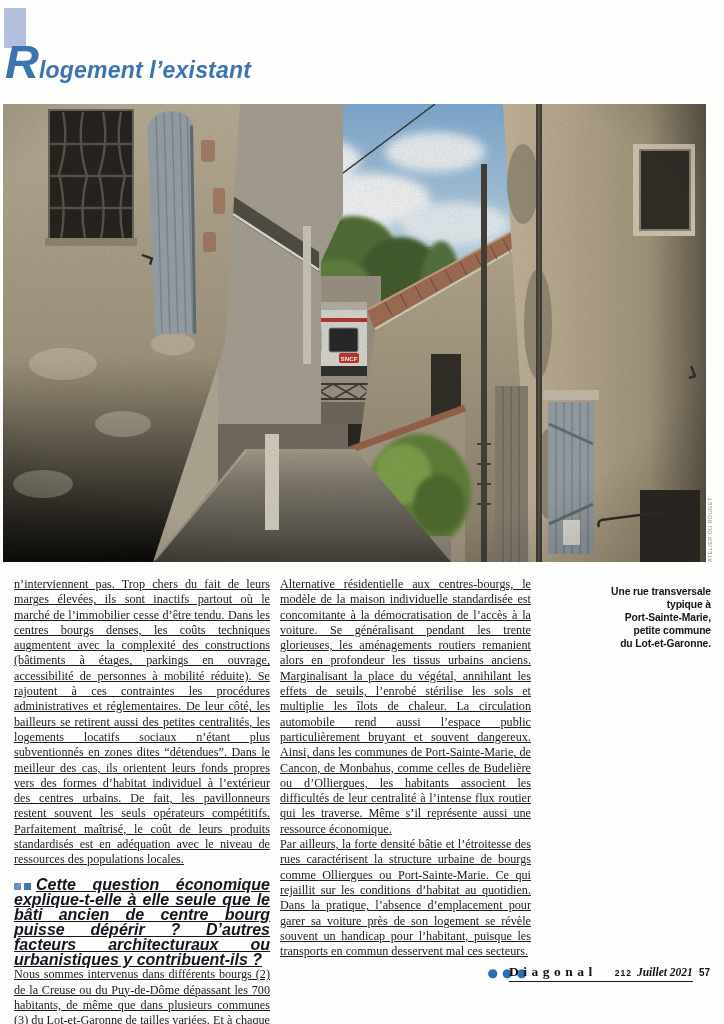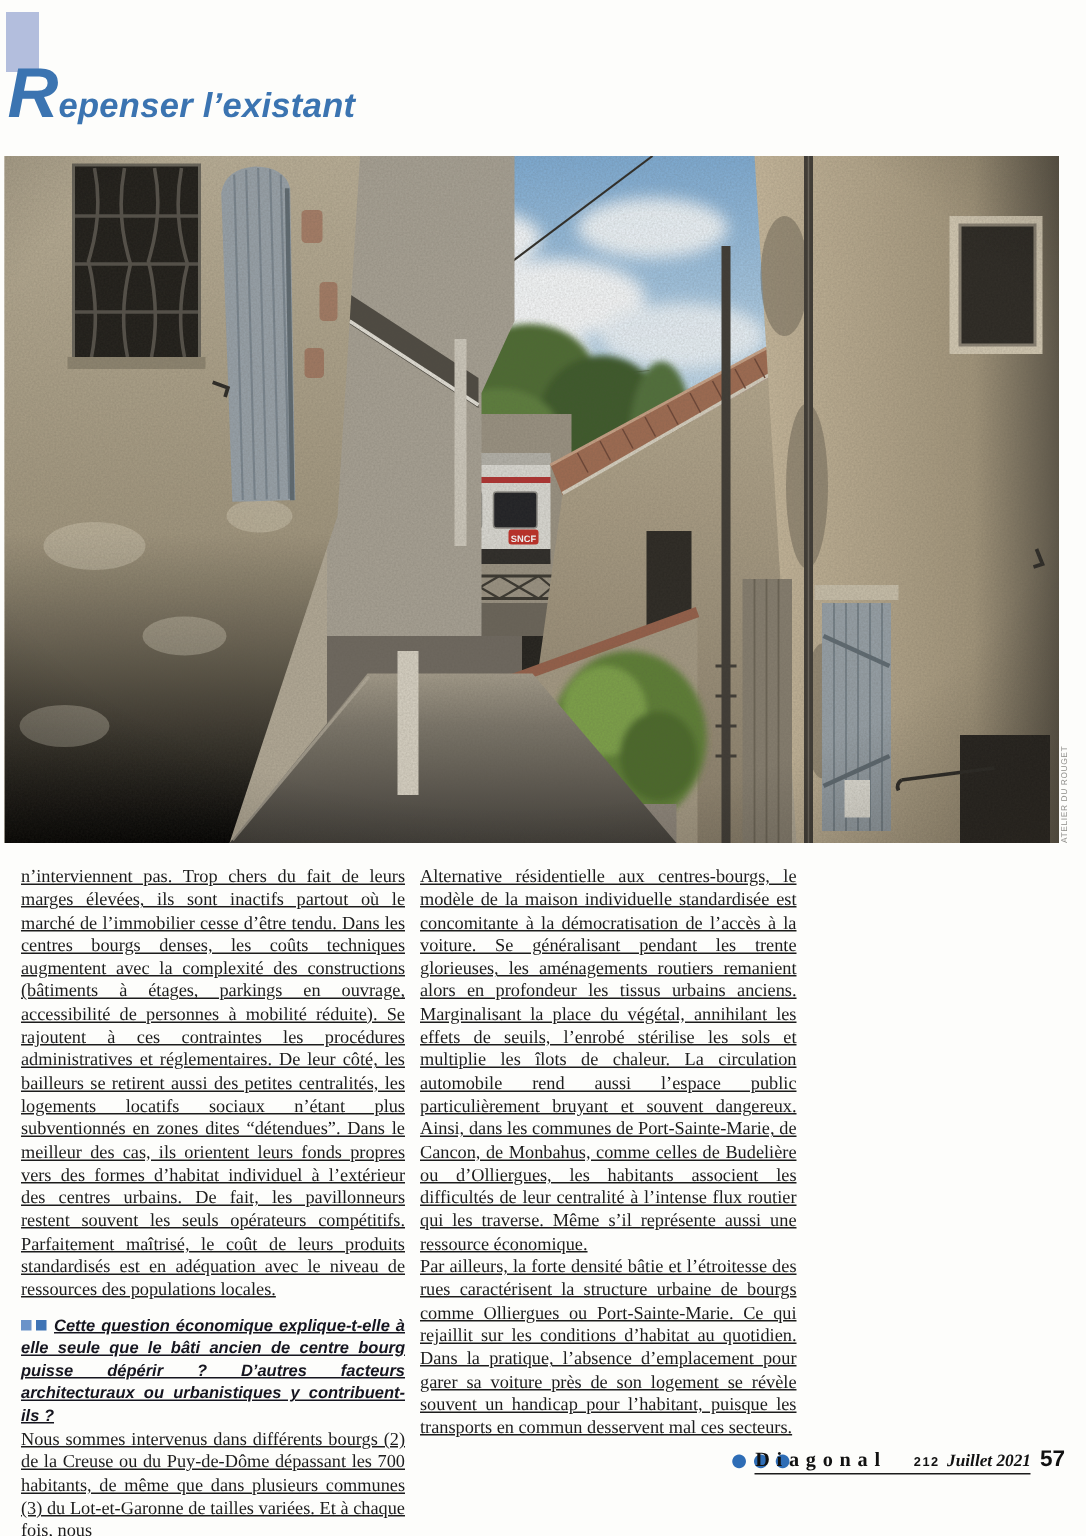--- a/index.html
+++ b/index.html
@@ -34,47 +34,47 @@
   }
 
   
   .columns{position:absolute;left:14px;top:577px;width:517px;display:flex;gap:10px;}
   .col{text-align:justify;font-size:12.2px;line-height:15.3px;}
   .col-left{width:256px;}
   .col-right{width:251px;}
   .col p{margin:0;text-decoration:underline;}
   .question{
     font-family:"Liberation Sans",sans-serif;font-style:italic;font-weight:bold;
-    font-size:11px;line-height:15.1px;color:#15151f;margin-top:9px !important;
+    font-size:16px;line-height:15.1px;color:#15151f;margin-top:9px !important;
   }
   .sq{display:inline-block;width:7px;height:7px;margin-right:3px;vertical-align:baseline;}
   .sq1{background:#6b93c9;}
   .sq2{background:#3f74b5;margin-right:5px;}
   .dots{
     text-align:right;color:#2e6db6;font-size:12px;letter-spacing:4px;
     margin-top:7px;font-family:"DejaVu Sans",sans-serif;
   }
 
   
   .page-footer{position:absolute;right:14px;top:964px;display:flex;align-items:baseline;}
   .footer-rule{border-bottom:1.5px solid #1c1c1c;padding-bottom:1px;display:inline-flex;align-items:baseline;}
   .footer-magazine{font-family:Liberation Serif, serif;font-weight:bold;font-size:13.5px;letter-spacing:4.5px;color:#111;}
   .footer-issue{font-family:"Liberation Sans",sans-serif;font-weight:bold;font-size:8.5px;letter-spacing:1px;margin-left:18px;color:#111;}
   .footer-date{font-family:"Liberation Serif",serif;font-style:italic;font-weight:bold;font-size:11.5px;margin-left:5px;color:#111;text-align:right;}
-  .footer-page{font-family:"Liberation Sans",sans-serif;font-weight:bold;font-size:15px;margin-left:6px;color:#111;}
+  .footer-page{font-family:"Liberation Sans",sans-serif;font-weight:bold;font-size:10px;margin-left:6px;color:#111;}
 </style>
 </head>
 <body>
 
 <div class="page">
 
   <div class="accent-bar"></div>
   <h1 class="section-title">
     <span class="initial">R</span>
-    <span class="rest">epenser l’existant</span>
+    <span class="rest">logement l’existant</span>
   </h1>
 
   <figure class="photo">
     <svg viewBox="0 0 703 458" preserveAspectRatio="none">
       <defs>
         <linearGradient id="sky" x1="0" y1="0" x2="0" y2="1">
           <stop offset="0" stop-color="#7fadd6"></stop>
             <stop offset="0.55" stop-color="#b7d3e8"></stop>
             <stop offset="1" stop-color="#e3eef5"></stop>
         </linearGradient>
@@ -292,20 +292,25 @@
         </g>
         <line x1="191" y1="22" x2="189" y2="230" stroke="#5f6b73" stroke-width="3"></line>
         <path d="M138,150 l10,4 l-2,6" stroke="#2c2a26" stroke-width="2.5" fill="none"></path>
       </g>
 
       <rect width="703" height="458" filter="url(#grain)" opacity="0.5"></rect>
       <rect width="703" height="458" fill="url(#vig)"></rect>
     </svg>
   </figure>
   <div class="photo-credit">ATELIER DU ROUGET</div>
+  <div class="photo-caption">Une rue transversale
+typique à
+Port-Sainte-Marie,
+petite commune
+du Lot-et-Garonne.</div>
 
   <main class="columns">
     <div class="col col-left">
       <p>n’interviennent pas. Trop chers du fait de leurs marges élevées, ils sont inactifs partout où le marché de l’immobilier cesse d’être tendu. Dans les centres bourgs denses, les coûts techniques augmentent avec la complexité des constructions (bâtiments à étages, parkings en ouvrage, accessibilité de personnes à mobilité réduite). Se rajoutent à ces contraintes les procédures administratives et réglementaires. De leur côté, les bailleurs se retirent aussi des petites centralités, les logements locatifs sociaux n’étant plus subventionnés en zones dites “détendues”. Dans le meilleur des cas, ils orientent leurs fonds propres vers des formes d’habitat individuel à l’extérieur des centres urbains. De fait, les pavillonneurs restent souvent les seuls opérateurs compétitifs. Parfaitement maîtrisé, le coût de leurs produits standardisés est en adéquation avec le niveau de ressources des populations locales.</p>
       <p class="question">
         <span class="sq sq1"></span><span class="sq sq2"></span><span>Cette question économique explique-t-elle à elle seule que le bâti ancien de centre bourg puisse dépérir ? D’autres facteurs architecturaux ou urbanistiques y contribuent-ils ?</span>
       </p>
       <p>Nous sommes intervenus dans différents bourgs (2) de la Creuse ou du Puy-de-Dôme dépassant les 700 habitants, de même que dans plusieurs communes (3) du Lot-et-Garonne de tailles variées. Et à chaque fois, nous</p>
     </div>
     <div class="col col-right">

